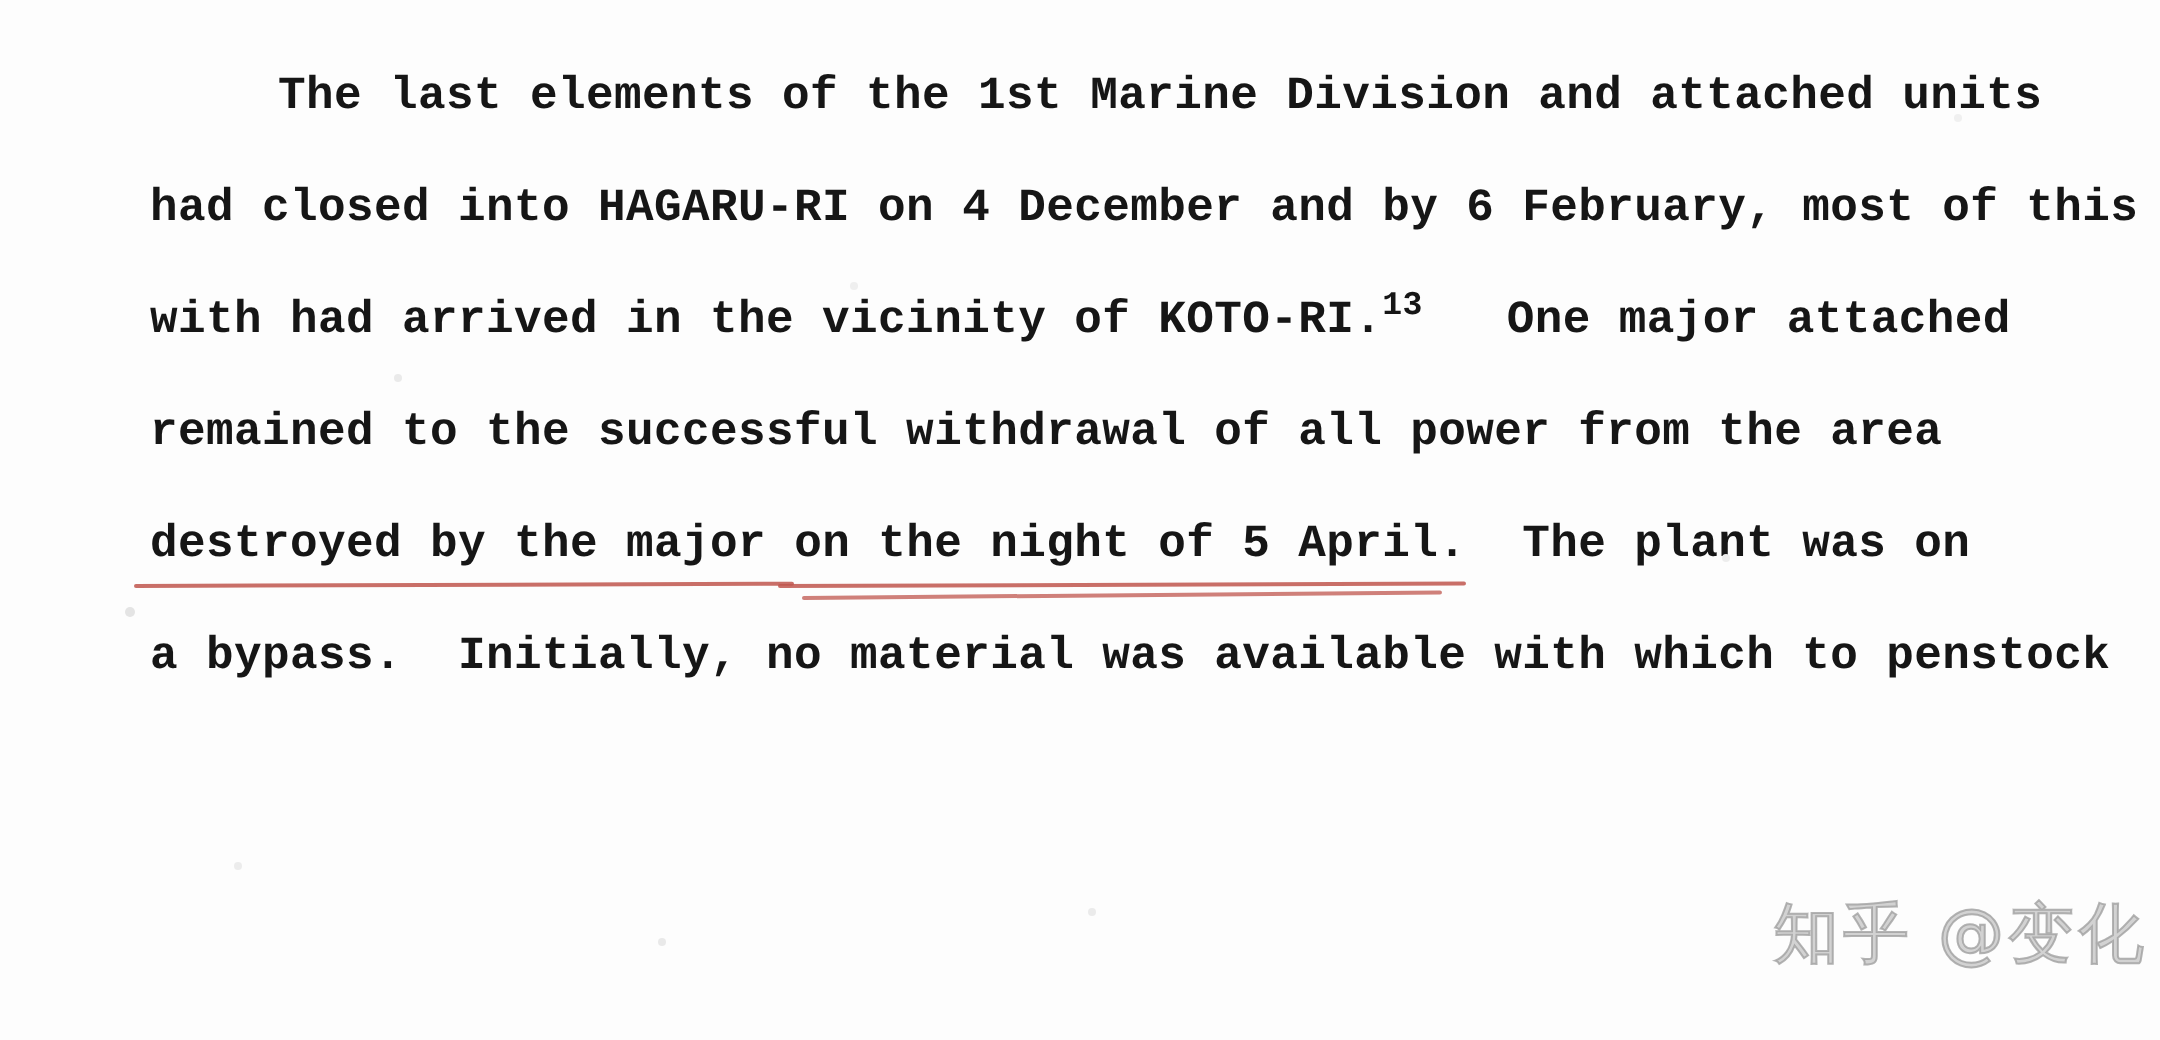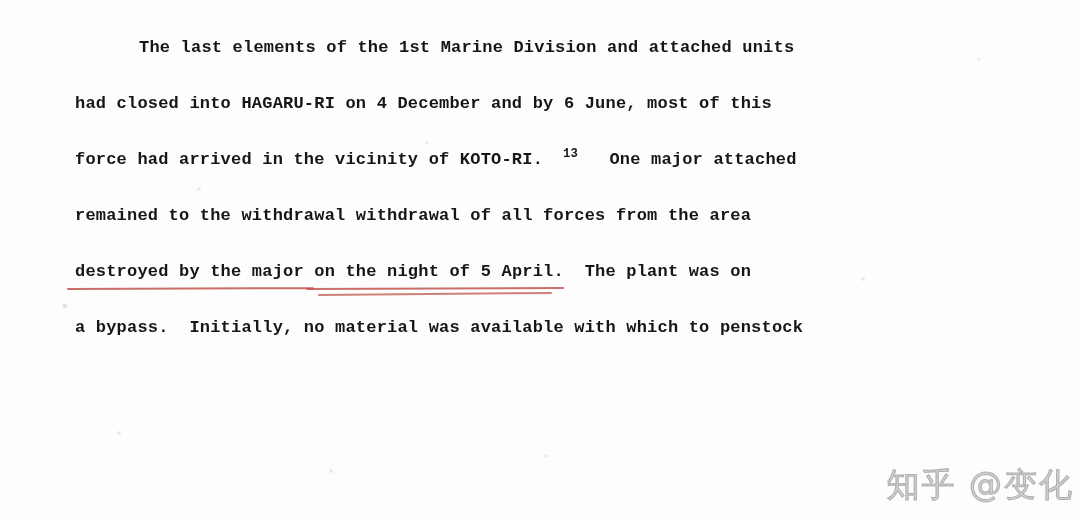--- a/index.html
+++ b/index.html
@@ -15,31 +15,30 @@
     color: #161616;
   }
   .text-block {
     position: absolute;
     top: 20px;
     left: 75px;
   }
   .line {
     height: 56px;
     line-height: 56px;
-    font-size: 17px;
+    font-size: 23px;
     white-space: pre;
     letter-spacing: 0.2px;
   }
   .line.indent { padding-left: 64px; }
   .line span, .line sup { position: relative; }
   .line sup {
     font-size: 0.72em;
     vertical-align: super;
     line-height: 0;
-    margin-left: 20px;
   }
   
   .u1::after, .u2::after {
     content: "";
     position: absolute;
     left: -8px;
     right: 0;
     bottom: -9px;
     height: 2px;
     background: #bf564e;
@@ -58,21 +57,21 @@
     height: 2px;
     background: #bf564e;
     opacity: 0.75;
     border-radius: 2px;
     transform: rotate(-0.5deg);
     transform-origin: left center;
   }
   .watermark {
     position: absolute;
     right: 6px;
-    bottom: 12px;
+    bottom: 30px;
     font-family: "DejaVu Sans", sans-serif;
     font-size: 33px;
     font-weight: 400;
     letter-spacing: 2px;
     color: rgba(195, 195, 195, 0.75);
     -webkit-text-stroke: 1px rgba(160, 160, 160, 0.8);
     white-space: nowrap;
   }
   
   .specks {
@@ -91,21 +90,21 @@
       545px 455px 0 1px #ebebeb,
       978px 58px 0 1px #f0f0f0;
   }
 </style>
 </head>
 <body>
 
 <div class="page">
   <div class="text-block" id="text-block">
       <div class="line indent"><span>The last elements of the 1st Marine Division and attached units</span></div>
-      <div class="line"><span>had closed into HAGARU-RI on 4 December and by 6 June, most of this</span></div>
-      <div class="line"><span>force had arrived in the vicinity of KOTO-RI.</span><sup>13</sup><span>   One major attached</span></div>
-      <div class="line"><span>remained to the withdrawal withdrawal of all forces from the area</span></div>
+      <div class="line"><span>had closed into HAGARU-RI on 4 December and by 6 February, most of this</span></div>
+      <div class="line"><span>with had arrived in the vicinity of KOTO-RI.</span><sup>13</sup><span>   One major attached</span></div>
+      <div class="line"><span>remained to the successful withdrawal of all power from the area</span></div>
       <div class="line"><span class="u1">destroyed by the major </span><span class="u2">on the night of 5 April.</span><span>  The plant was on</span></div>
       <div class="line"><span>a bypass.  Initially, no material was available with which to penstock</span></div>
     </div>
   <div class="watermark">知乎 @变化</div>
   <div class="specks"></div>
 </div>
 
 </body></html>

